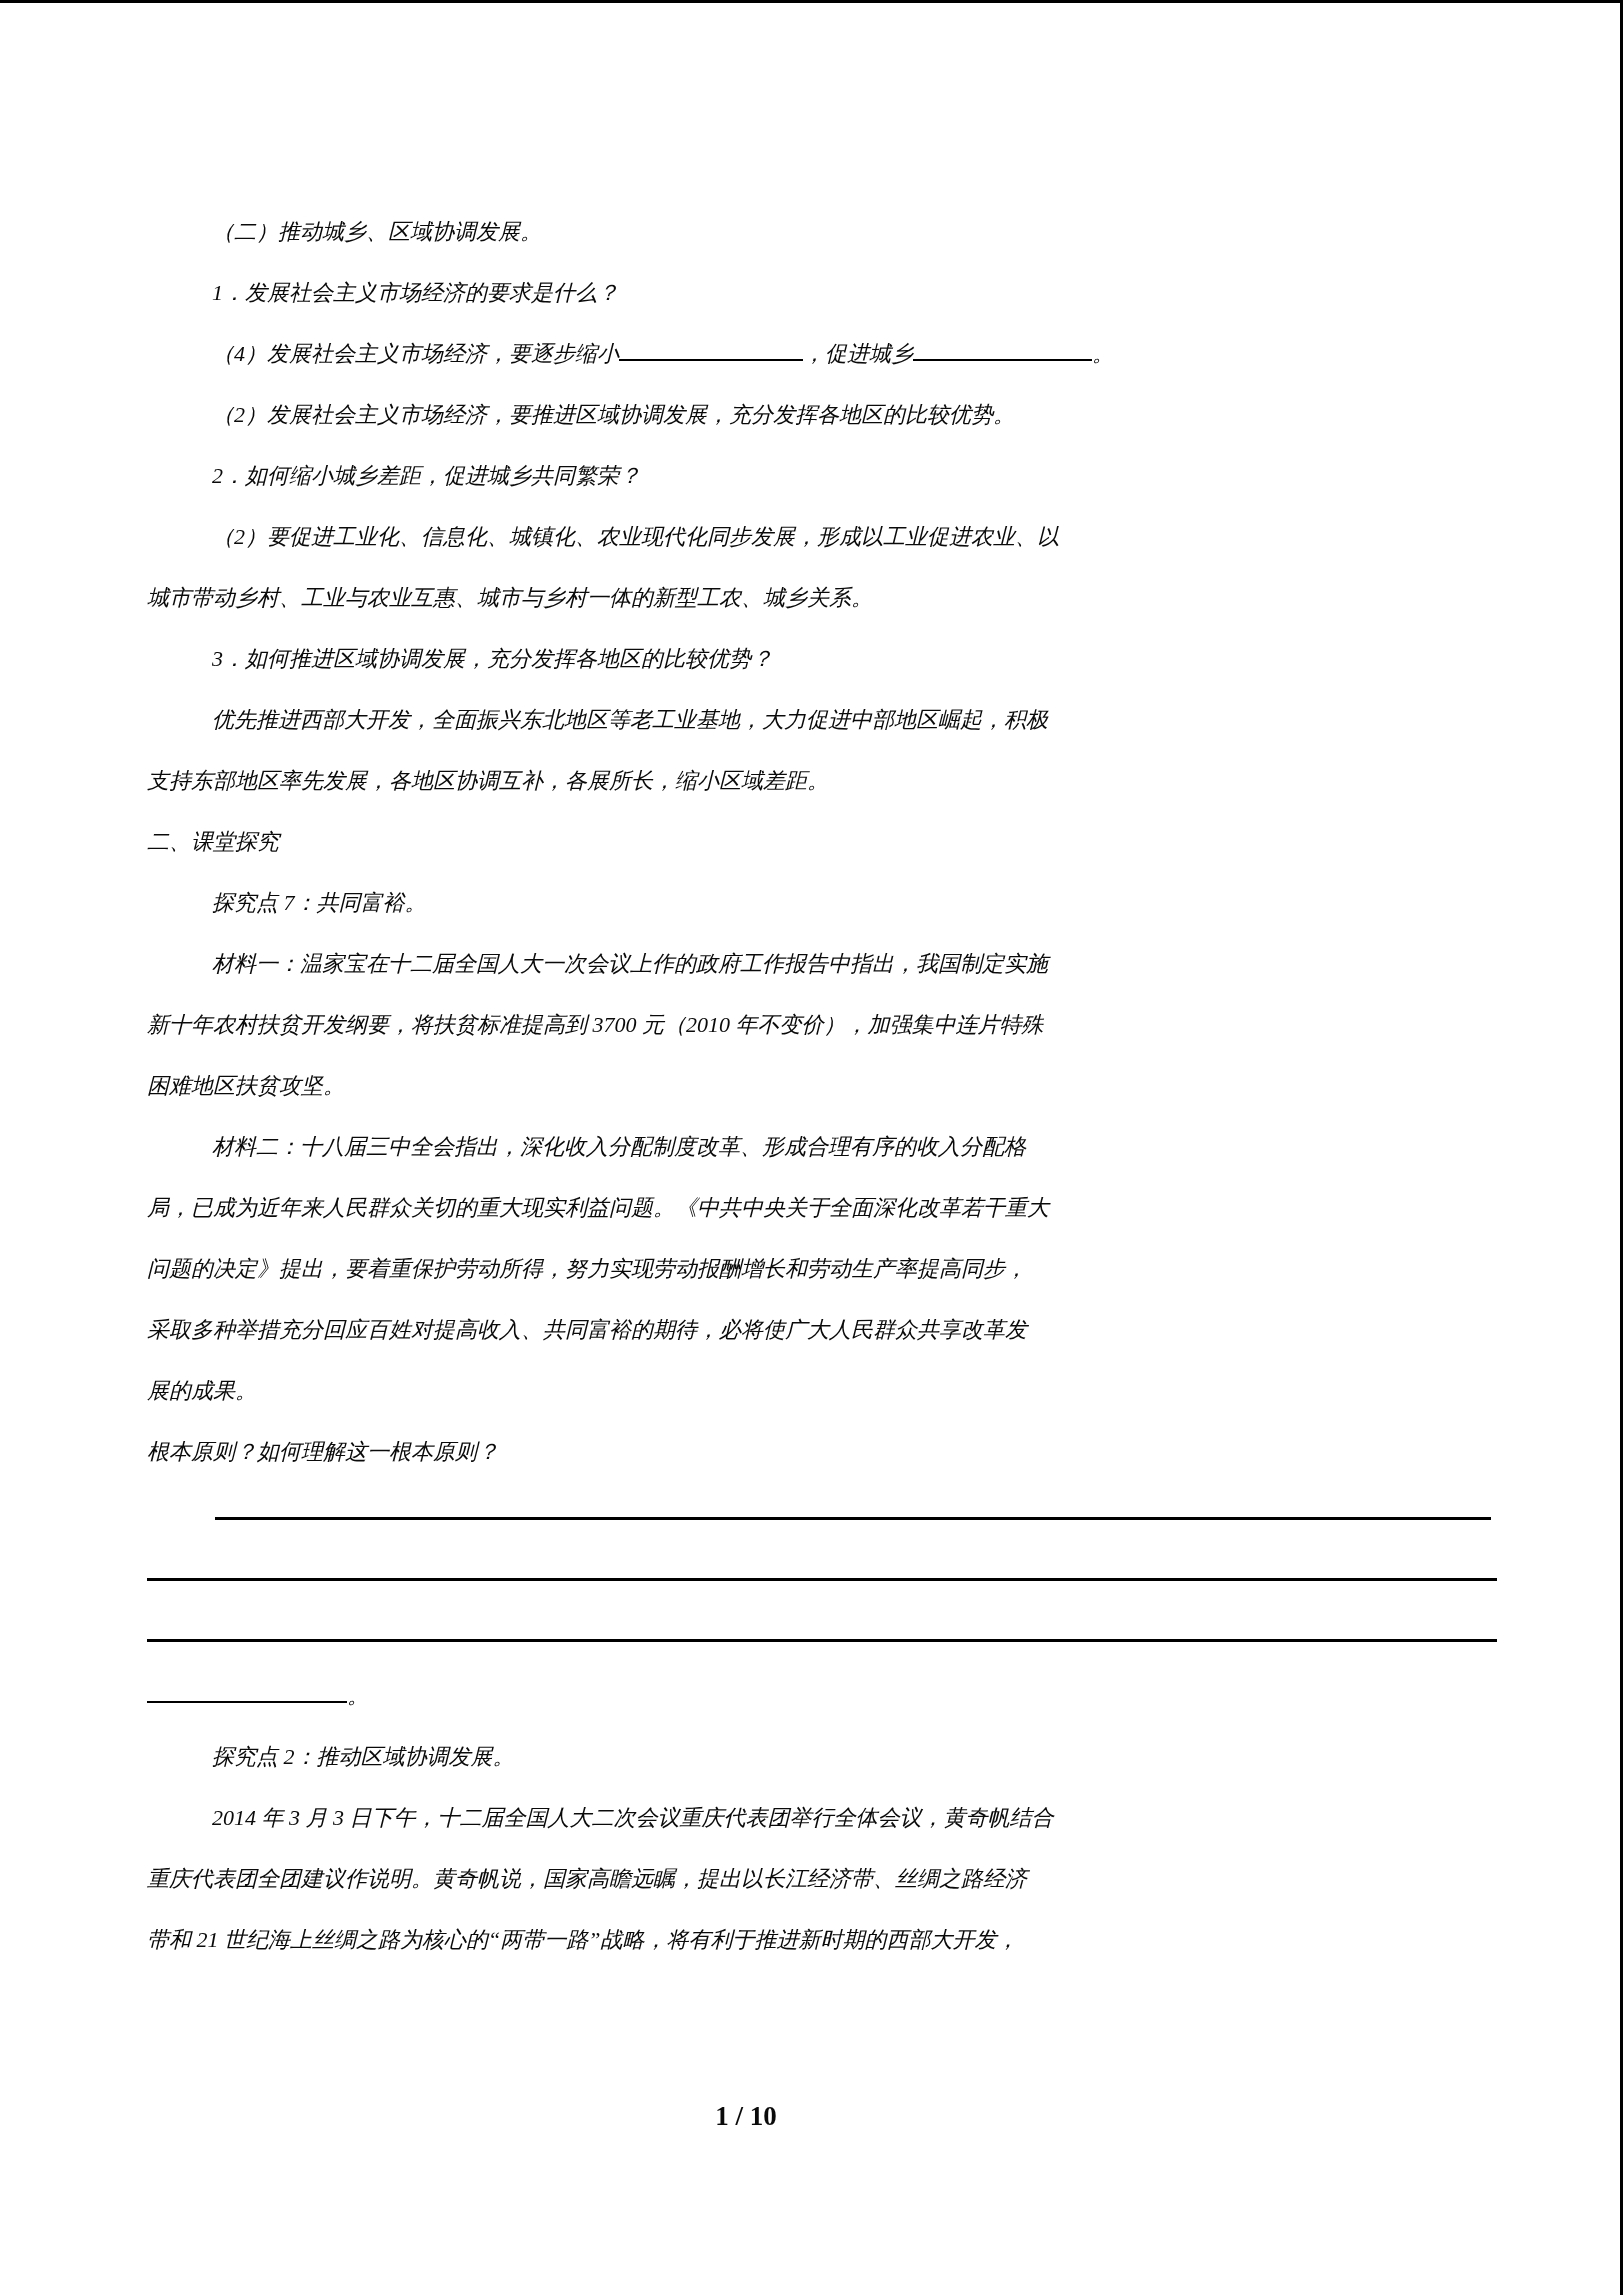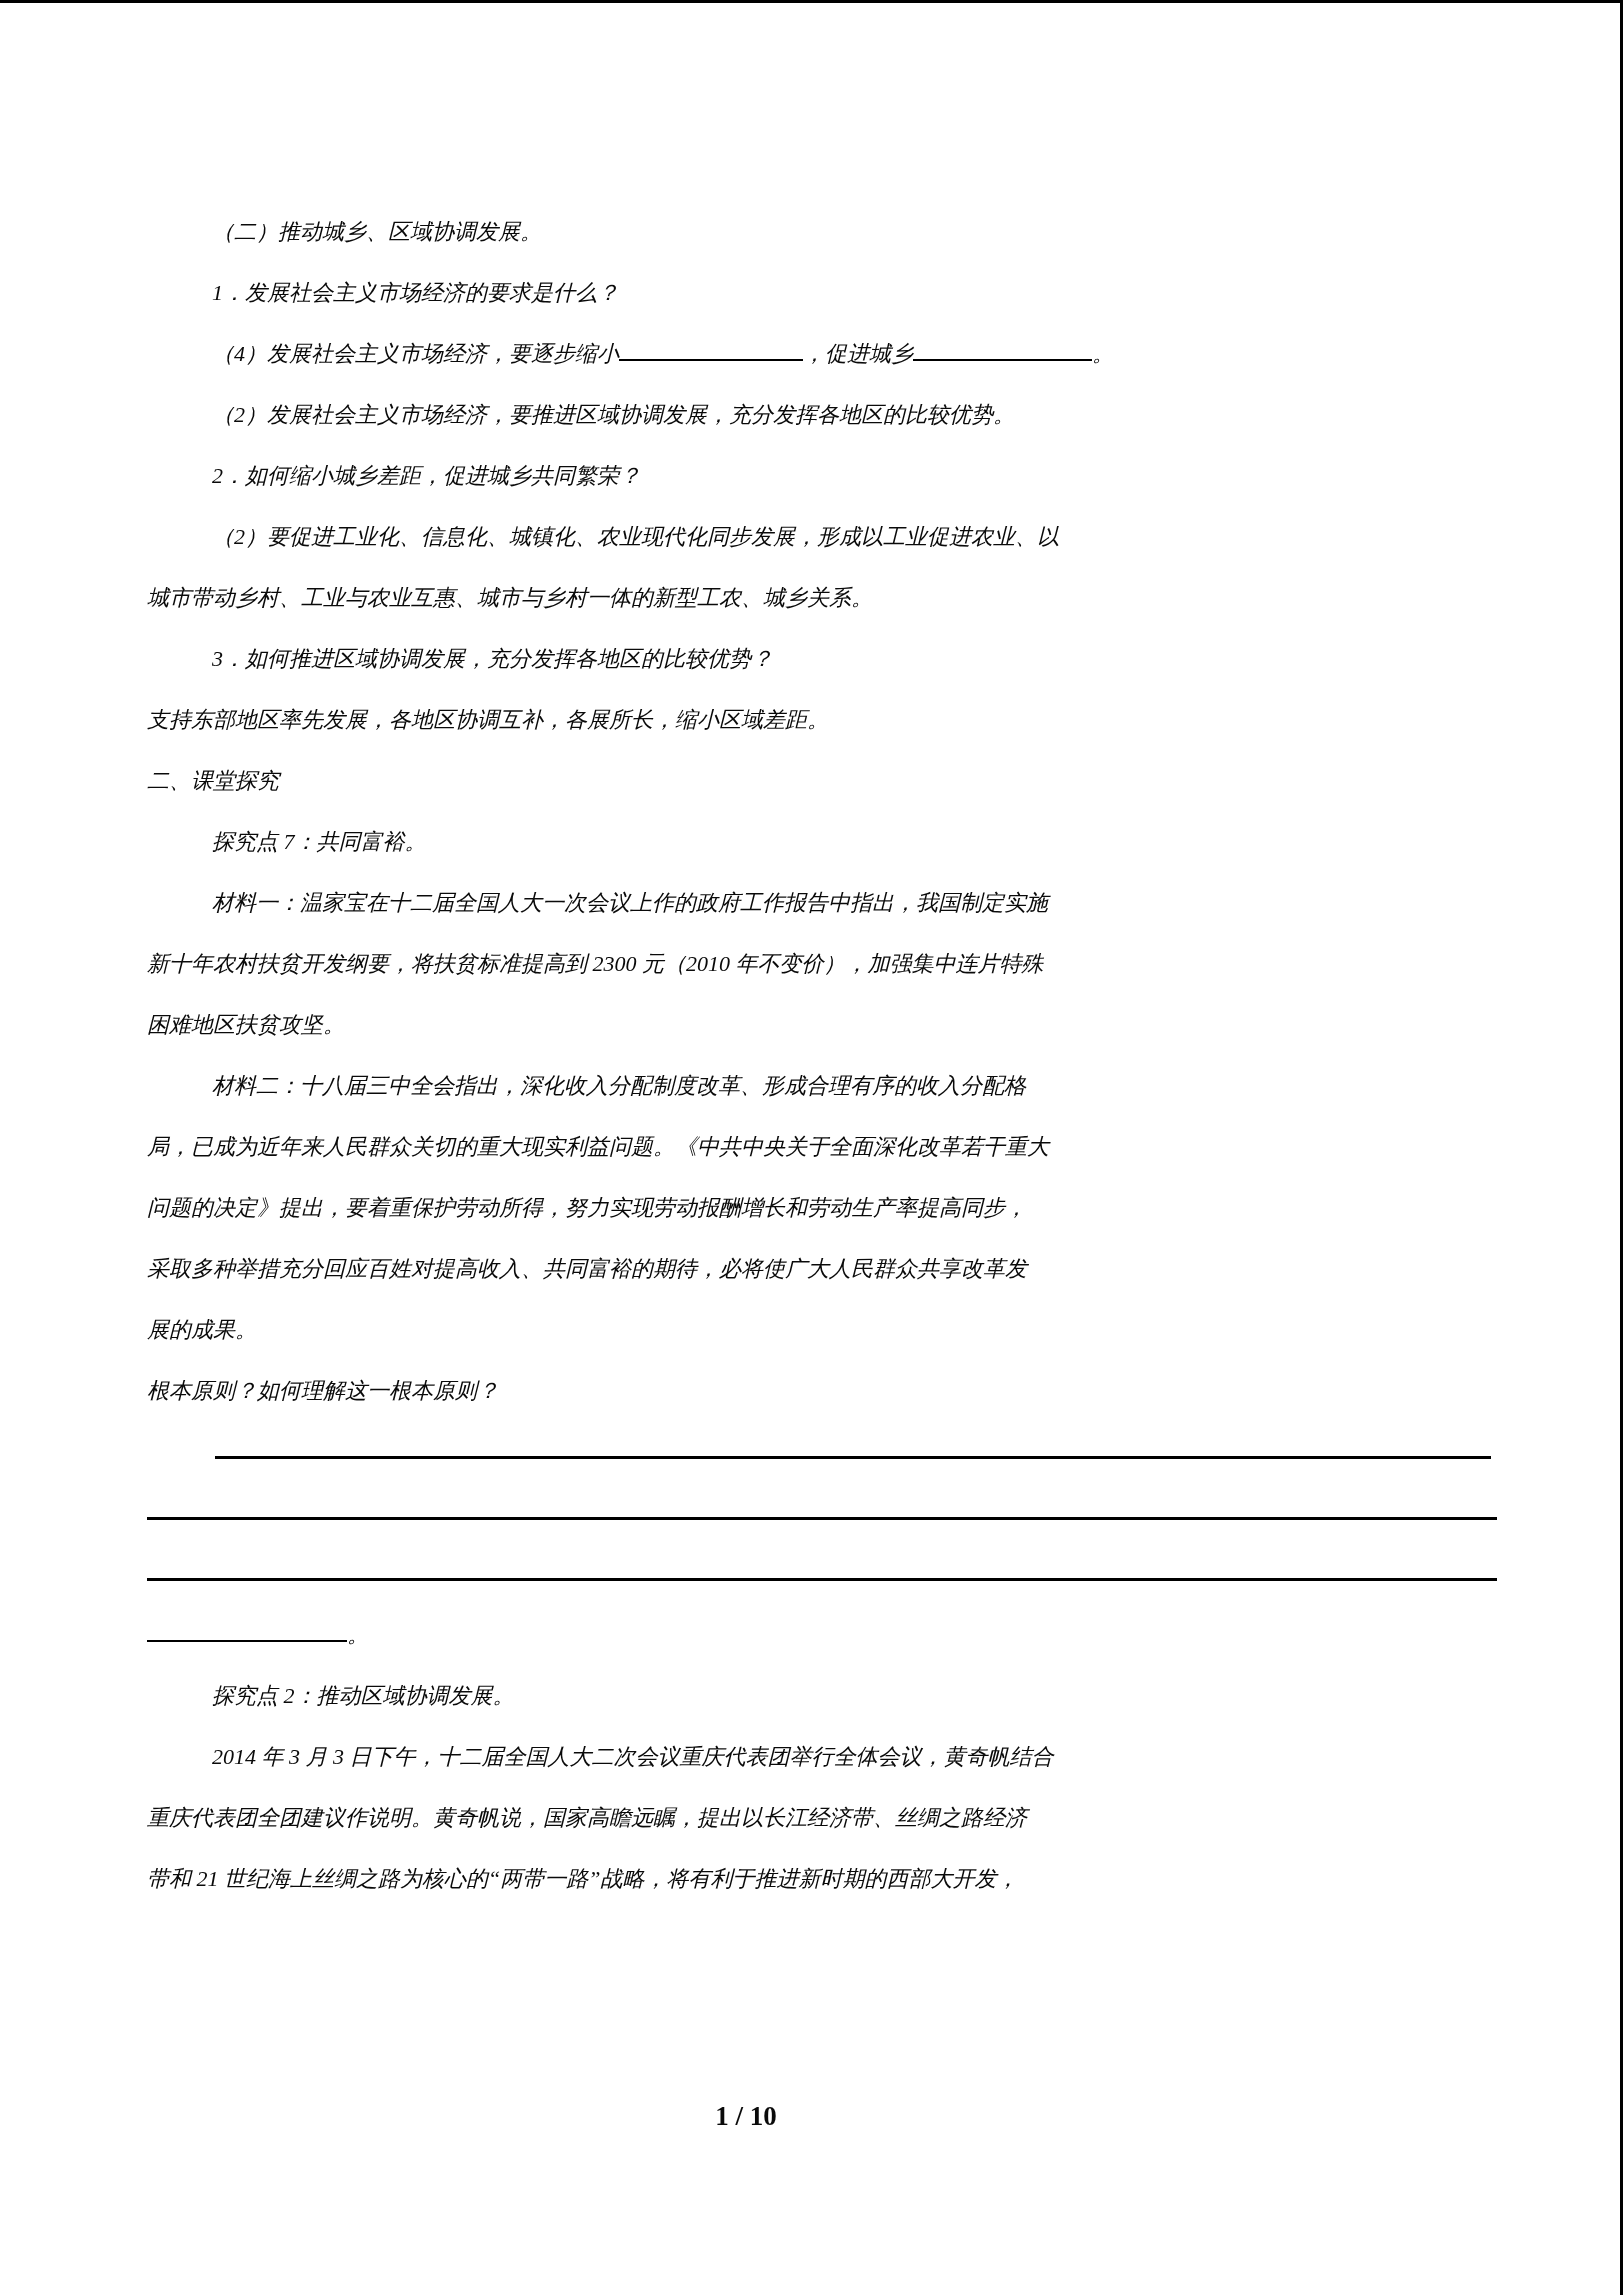--- a/index.html
+++ b/index.html
@@ -91,25 +91,26 @@
     <div class="ln ind">（二）推动城乡、区域协调发展。</div>
     <div class="ln ind">1．发展社会主义市场经济的要求是什么？</div>
 
     <div class="ln ind"><span>（4）发展社会主义市场经济，要逐步缩小</span><span class="blank b1"></span><span>，促进城乡</span><span class="blank b2"></span><span>。</span></div>
 
     <div class="ln ind">（2）发展社会主义市场经济，要推进区域协调发展，充分发挥各地区的比较优势。</div>
     <div class="ln ind">2．如何缩小城乡差距，促进城乡共同繁荣？</div>
     <div class="ln ind">（2）要促进工业化、信息化、城镇化、农业现代化同步发展，形成以工业促进农业、以</div>
     <div class="ln">城市带动乡村、工业与农业互惠、城市与乡村一体的新型工农、城乡关系。</div>
     <div class="ln ind">3．如何推进区域协调发展，充分发挥各地区的比较优势？</div>
+    <div class="ln ind">优先推进西部大开发，全面振兴东北地区等老工业基地，大力促进中部地区崛起，积极</div>
     <div class="ln">支持东部地区率先发展，各地区协调互补，各展所长，缩小区域差距。</div>
     <div class="ln">二、课堂探究</div>
     <div class="ln ind">探究点 7：共同富裕。</div>
     <div class="ln ind">材料一：温家宝在十二届全国人大一次会议上作的政府工作报告中指出，我国制定实施</div>
-    <div class="ln">新十年农村扶贫开发纲要，将扶贫标准提高到 2300 元（2010 年不变价），加强集中连片特殊</div>
+    <div class="ln">新十年农村扶贫开发纲要，将扶贫标准提高到 3700 元（2010 年不变价），加强集中连片特殊</div>
     <div class="ln">困难地区扶贫攻坚。</div>
     <div class="ln ind">材料二：十八届三中全会指出，深化收入分配制度改革、形成合理有序的收入分配格</div>
     <div class="ln">局，已成为近年来人民群众关切的重大现实利益问题。《中共中央关于全面深化改革若干重大</div>
     <div class="ln">问题的决定》提出，要着重保护劳动所得，努力实现劳动报酬增长和劳动生产率提高同步，</div>
     <div class="ln">采取多种举措充分回应百姓对提高收入、共同富裕的期待，必将使广大人民群众共享改革发</div>
     <div class="ln">展的成果。</div>
     <div class="ln">根本原则？如何理解这一根本原则？</div>
 
     <div class="ln"><span class="rule rule-ind"></span></div>
     <div class="ln"><span class="rule rule-full"></span></div>

